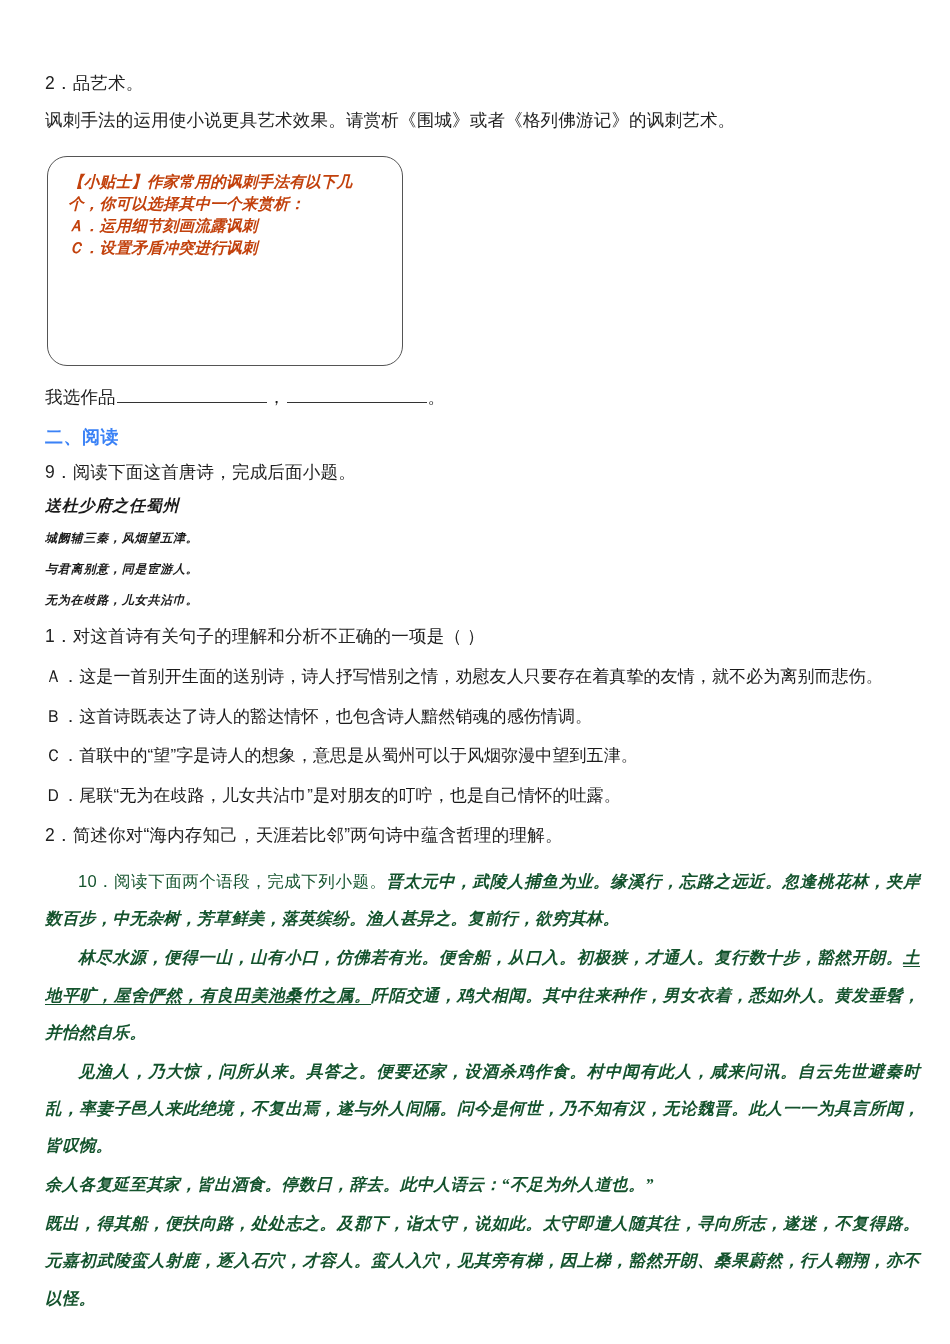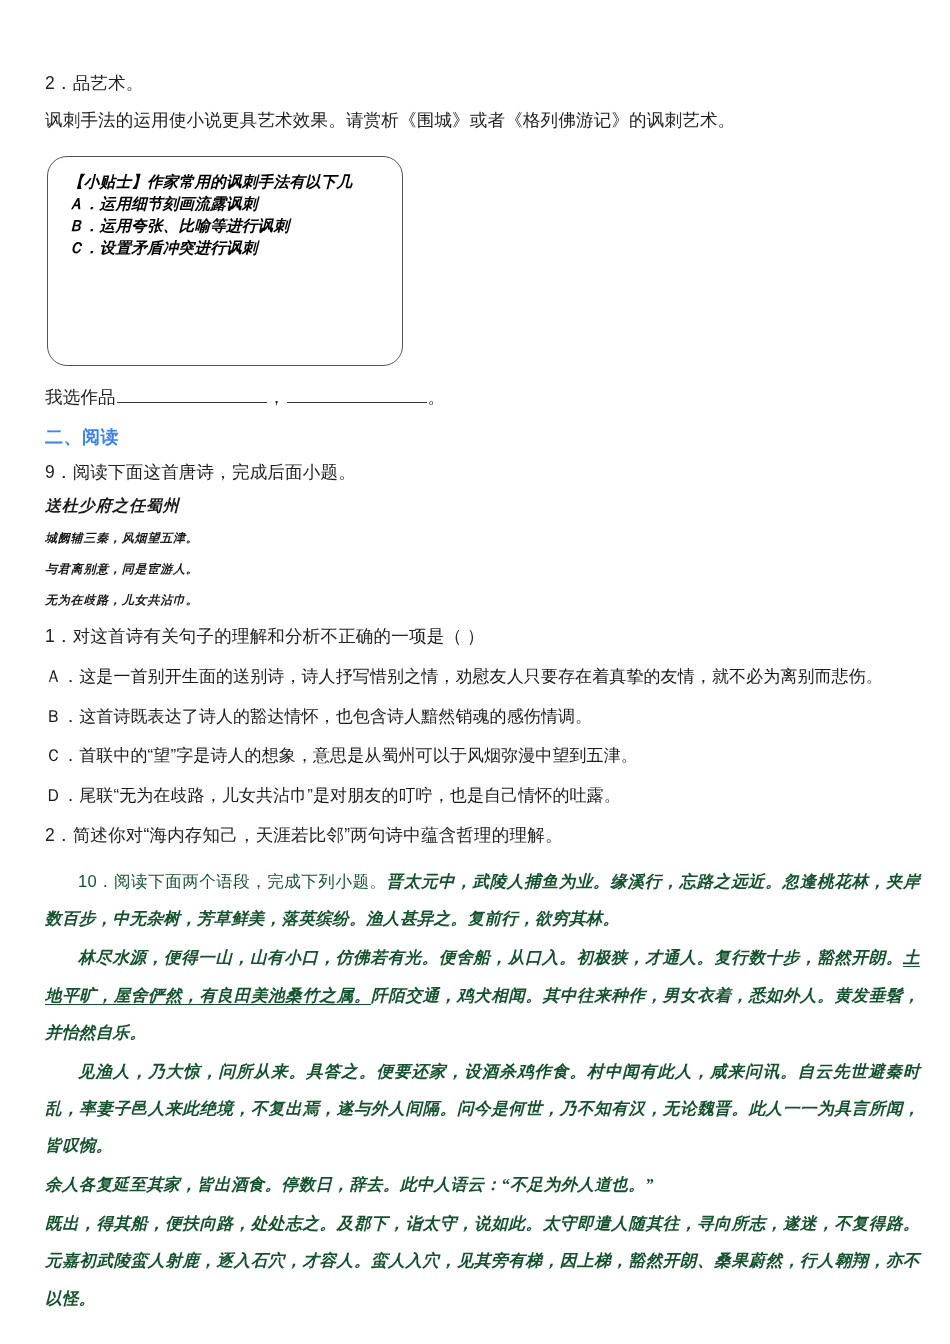--- a/index.html
+++ b/index.html
@@ -45,21 +45,21 @@
     border-radius: 20px;
     padding: 14px 16px 10px 20px;
     background: #fff;
   }
   .tip-line {
     font-family: "Liberation Serif", "DejaVu Serif", serif;
     font-style: italic;
     font-weight: 700;
     font-size: 15.5px;
     line-height: 1.42;
-    color: #000000;
+    color: #c2410c;
     letter-spacing: 0.3px;
     white-space: pre;
   }
 
   
   .blank-line {
     font-size: 17.5px;
     margin: 14px 0 16px 0;
     display: flex;
     align-items: baseline;
@@ -137,22 +137,22 @@
 <body>
 
 <div class="page">
 
   <p class="q-line tight">2．品艺术。</p>
 
   <p class="q-line">讽刺手法的运用使小说更具艺术效果。请赏析《围城》或者《格列佛游记》的讽刺艺术。</p>
 
   <div class="tip-box">
     <div class="tip-line">【小贴士】作家常用的讽刺手法有以下几</div>
+    <div class="tip-line">个，你可以选择其中一个来赏析：</div>
     <div class="tip-line">Ａ．运用细节刻画流露讽刺</div>
-    <div class="tip-line">Ｂ．运用夸张、比喻等进行讽刺</div>
     <div class="tip-line">Ｃ．设置矛盾冲突进行讽刺</div>
   </div>
 
   <div class="blank-line">
     <span>我选作品</span>
     <span class="blank b1"></span>
     <span>，</span>
     <span class="blank b2"></span>
     <span>。</span>
   </div>

